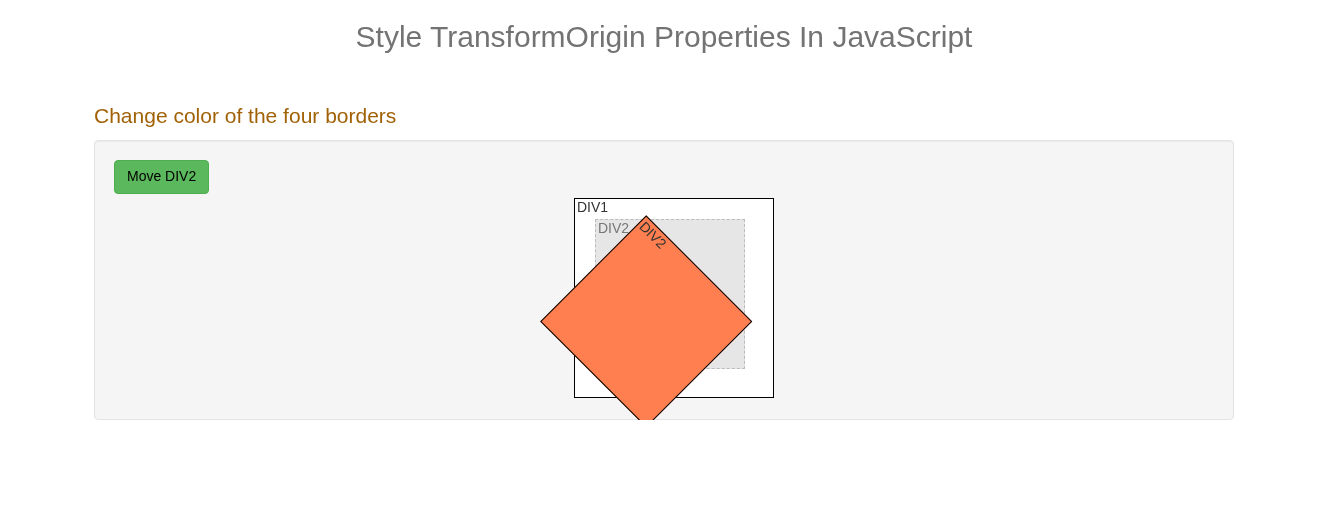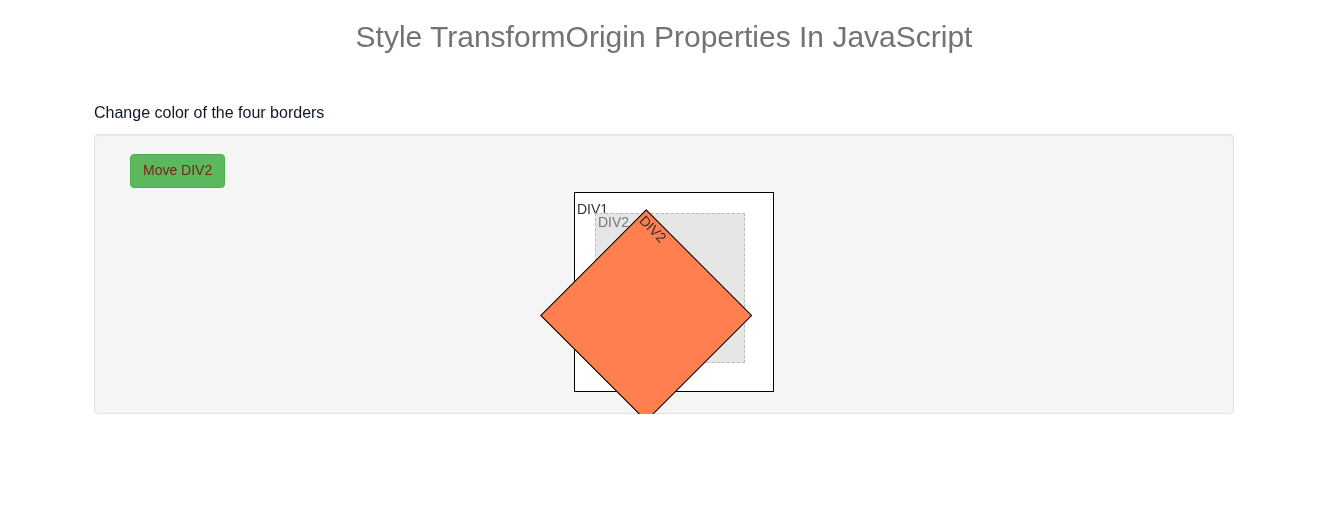--- a/index.html
+++ b/index.html
@@ -22,64 +22,63 @@
     .page-title {
       text-align: center;
       color: #737373;
       font-weight: 500;
       font-size: 30px;
       margin-top: 20px;
       margin-bottom: 10px;
       padding-bottom: 10px;
     }
     .section-title {
-      font-size: 16px;
+      font-size: 21px;
       font-weight: 500;
-      color: #0f172a;
+      color: #a16207;
       margin-top: 40px;
       margin-bottom: 12px;
     }
     .well {
       background: #f5f5f5;
       border: 1px solid #e3e3e3;
       border-radius: 4px;
       padding: 19px;
       box-shadow: inset 0 1px 1px rgba(0,0,0,0.05);
       min-height: 280px;
     }
     .btn-success {
       display: inline-block;
-      color: #7f1d1d;
+      color: #000000;
       background: #5cb85c;
       border: 1px solid #4cae4c;
       border-radius: 4px;
       padding: 6px 12px;
       font-size: 14px;
       line-height: 1.42857;
       cursor: pointer;
       text-align: center;
       vertical-align: middle;
-      margin-left: 16px;
     }
     .stage {
       margin-left: 460px;
       margin-top: 4px;
     }
     .div1 {
       position: relative;
       width: 200px;
       height: 200px;
       border: 1px solid #000;
       background: #fff;
       font-size: 14px;
       color: #333;
     }
     .div1-label {
       position: absolute;
-      top: 8px;
+      top: 0;
       left: 2px;
     }
     .div2-ghost {
       position: absolute;
       padding: 0;
       top: 20px;
       left: 20px;
       width: 150px;
       height: 150px;
       background: #e6e6e6;

